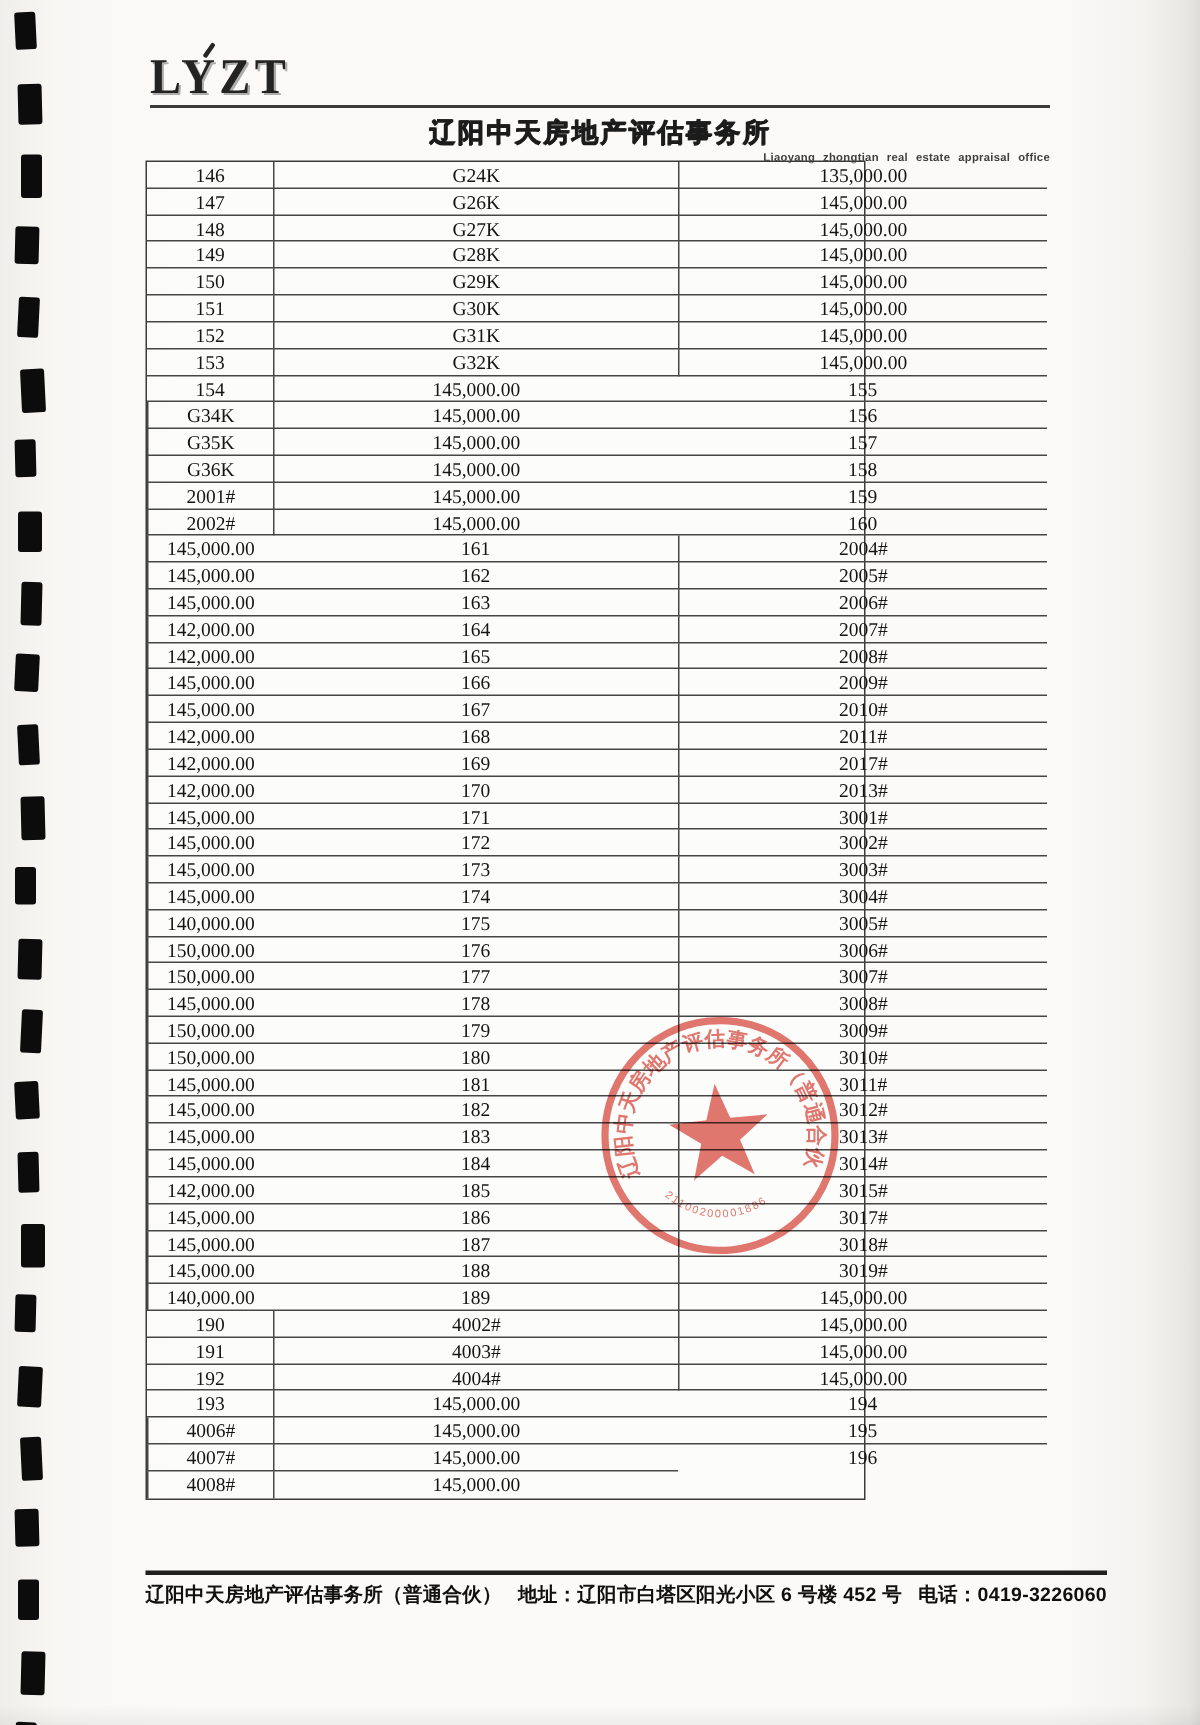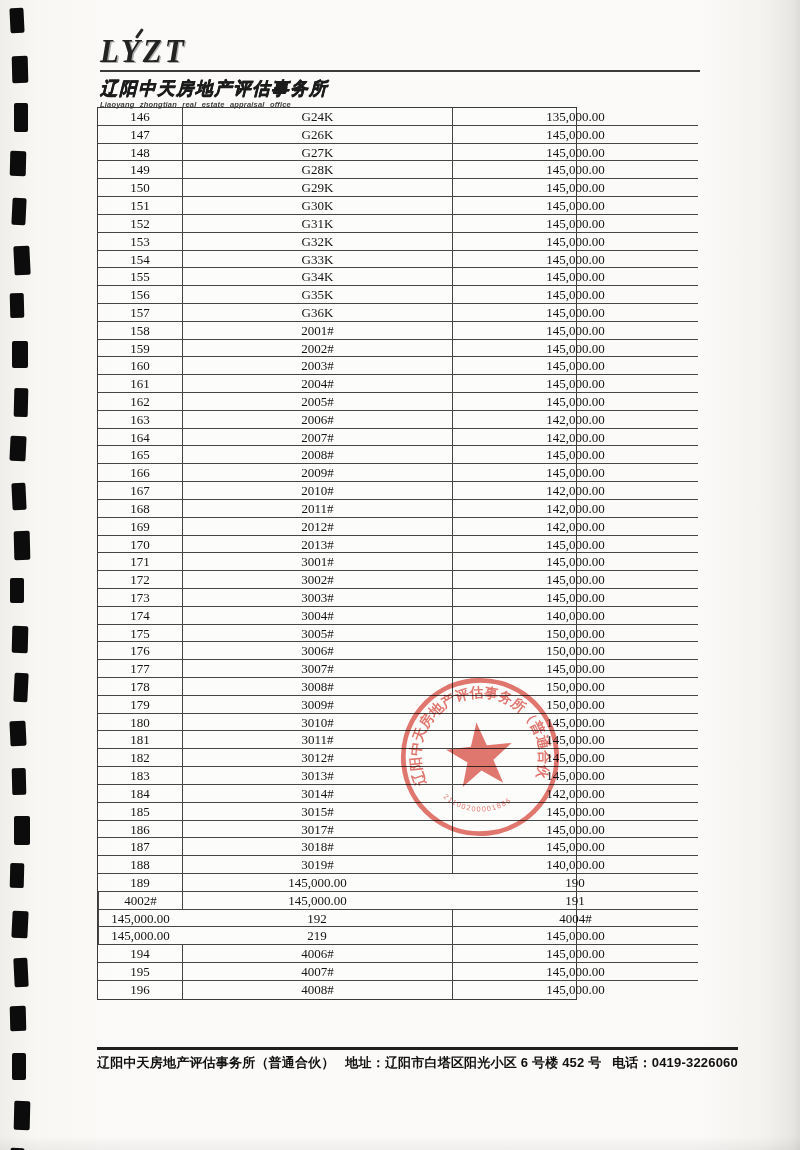--- a/index.html
+++ b/index.html
@@ -7,33 +7,33 @@
   .page{position:relative;width:800px;height:1150px;overflow:hidden;
     background:linear-gradient(90deg,#efeeeb 0px,#f8f7f4 36px,#fbfaf8 120px,#fbfaf8 700px,#f3f2ef 765px,#e7e6e3 792px,#dddcd9 800px);}
   .page::after{content:"";position:absolute;left:0;right:0;bottom:0;height:14px;
     background:linear-gradient(180deg,rgba(0,0,0,0) 0%,rgba(0,0,0,0.05) 100%);pointer-events:none;}
 
   
   .bind-rail{position:absolute;left:0;top:0;width:40px;height:1150px;}
   .bind-mark{position:absolute;background:#0c0c0c;border-radius:2px;}
 
   
-  .letterhead{position:absolute;left:100px;top:34px;width:600px;font-style:italic;}
+  .letterhead{position:absolute;left:100px;top:34px;width:600px;}
   .logo-row{position:relative;height:38px;}
   .logo{font-family:"Liberation Serif",serif;font-weight:bold;font-size:31px;line-height:34px;
     letter-spacing:3px;color:#232323;text-shadow:1.4px 1.4px 0 rgba(110,110,110,.55);
     display:inline-block;transform:scaleY(1.08);}
   .logo-accent{position:absolute;left:34px;top:-2px;width:11px;height:3.2px;background:#262626;
     transform:rotate(-55deg);border-radius:1px;}
   .head-rule{position:absolute;left:0;top:36px;width:600px;height:2.2px;background:#3a3a3a;}
   .company-cn{margin-top:4px;font-family:"Liberation Sans",sans-serif;font-weight:900;
     font-size:17.5px;letter-spacing:1.5px;color:#1c1c1c;
-    text-shadow:.6px 0 0 #1c1c1c, 0 .6px 0 #1c1c1c;}
+    text-shadow:.6px 0 0 #1c1c1c, 0 .6px 0 #1c1c1c;text-align:center;}
   .company-en{margin-top:0px;font-family:"Liberation Sans",sans-serif;font-weight:bold;
-    font-size:7.5px;color:#3f3f3f;letter-spacing:.2px;word-spacing:3px;}
+    font-size:7.5px;color:#3f3f3f;letter-spacing:.2px;word-spacing:3px;text-align:right;}
 
   
   .val-table{position:absolute;left:97px;top:107px;width:480px;
     display:grid;grid-template-columns:84px 270px 246px;grid-auto-rows:17.82px;
     border:1.6px solid #3b3b3b;box-sizing:border-box;background:rgba(255,255,255,.35);}
   .cell{font-family:"Liberation Serif",serif;font-size:13px;color:#141414;
     text-align:center;line-height:17.6px;border-bottom:1px solid #464646;
     overflow:hidden;white-space:nowrap;}
   .cell.unit,.cell.value{border-left:1.3px solid #464646;}
   .cell:nth-last-child(-n+3){border-bottom:none;}
@@ -110,39 +110,37 @@
       <div class="cell no">151</div>
       <div class="cell unit">G30K</div>
       <div class="cell value">145,000.00</div>
       <div class="cell no">152</div>
       <div class="cell unit">G31K</div>
       <div class="cell value">145,000.00</div>
       <div class="cell no">153</div>
       <div class="cell unit">G32K</div>
       <div class="cell value">145,000.00</div>
       <div class="cell no">154</div>
-      <div class="cell unit">G33K</div>
       <div class="cell value">145,000.00</div>
       <div class="cell no">155</div>
       <div class="cell unit">G34K</div>
       <div class="cell value">145,000.00</div>
       <div class="cell no">156</div>
       <div class="cell unit">G35K</div>
       <div class="cell value">145,000.00</div>
       <div class="cell no">157</div>
       <div class="cell unit">G36K</div>
       <div class="cell value">145,000.00</div>
       <div class="cell no">158</div>
       <div class="cell unit">2001#</div>
       <div class="cell value">145,000.00</div>
       <div class="cell no">159</div>
       <div class="cell unit">2002#</div>
       <div class="cell value">145,000.00</div>
       <div class="cell no">160</div>
-      <div class="cell unit">2003#</div>
       <div class="cell value">145,000.00</div>
       <div class="cell no">161</div>
       <div class="cell unit">2004#</div>
       <div class="cell value">145,000.00</div>
       <div class="cell no">162</div>
       <div class="cell unit">2005#</div>
       <div class="cell value">145,000.00</div>
       <div class="cell no">163</div>
       <div class="cell unit">2006#</div>
       <div class="cell value">142,000.00</div>
@@ -155,21 +153,21 @@
       <div class="cell no">166</div>
       <div class="cell unit">2009#</div>
       <div class="cell value">145,000.00</div>
       <div class="cell no">167</div>
       <div class="cell unit">2010#</div>
       <div class="cell value">142,000.00</div>
       <div class="cell no">168</div>
       <div class="cell unit">2011#</div>
       <div class="cell value">142,000.00</div>
       <div class="cell no">169</div>
-      <div class="cell unit">2012#</div>
+      <div class="cell unit">2017#</div>
       <div class="cell value">142,000.00</div>
       <div class="cell no">170</div>
       <div class="cell unit">2013#</div>
       <div class="cell value">145,000.00</div>
       <div class="cell no">171</div>
       <div class="cell unit">3001#</div>
       <div class="cell value">145,000.00</div>
       <div class="cell no">172</div>
       <div class="cell unit">3002#</div>
       <div class="cell value">145,000.00</div>
@@ -220,25 +218,26 @@
       <div class="cell value">145,000.00</div>
       <div class="cell no">188</div>
       <div class="cell unit">3019#</div>
       <div class="cell value">140,000.00</div>
       <div class="cell no">189</div>
       <div class="cell value">145,000.00</div>
       <div class="cell no">190</div>
       <div class="cell unit">4002#</div>
       <div class="cell value">145,000.00</div>
       <div class="cell no">191</div>
+      <div class="cell unit">4003#</div>
       <div class="cell value">145,000.00</div>
       <div class="cell no">192</div>
       <div class="cell unit">4004#</div>
       <div class="cell value">145,000.00</div>
-      <div class="cell no">219</div>
+      <div class="cell no">193</div>
       <div class="cell value">145,000.00</div>
       <div class="cell no">194</div>
       <div class="cell unit">4006#</div>
       <div class="cell value">145,000.00</div>
       <div class="cell no">195</div>
       <div class="cell unit">4007#</div>
       <div class="cell value">145,000.00</div>
       <div class="cell no">196</div>
       <div class="cell unit">4008#</div>
       <div class="cell value">145,000.00</div>

